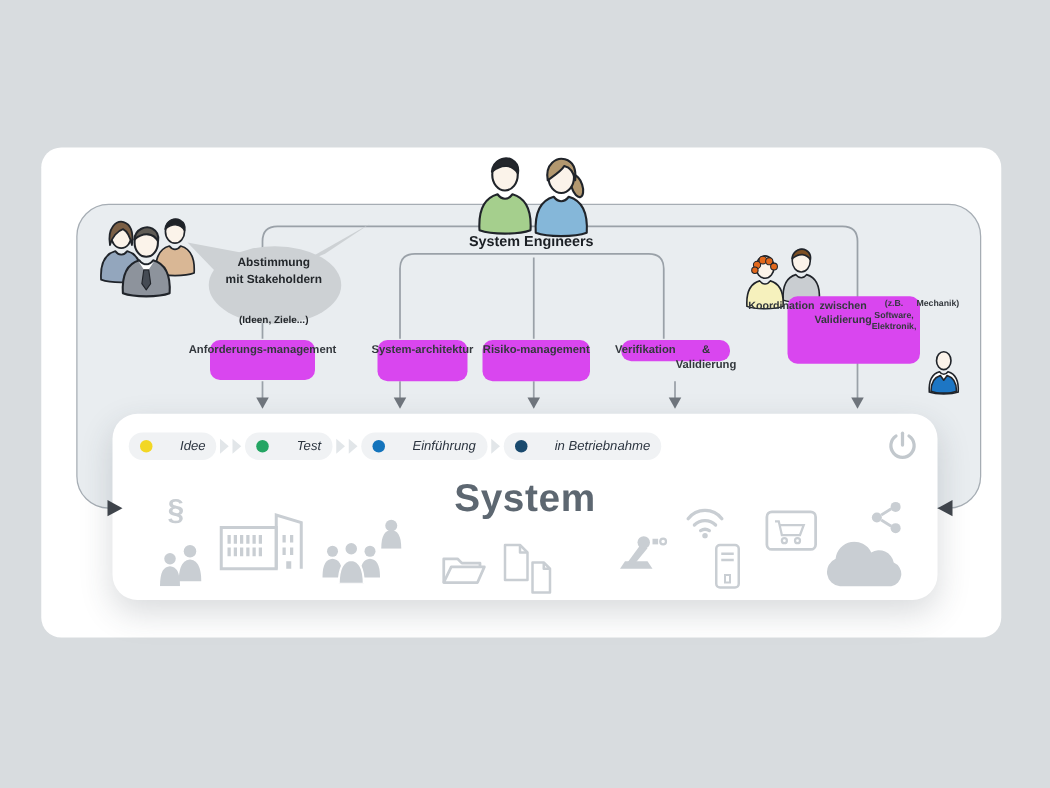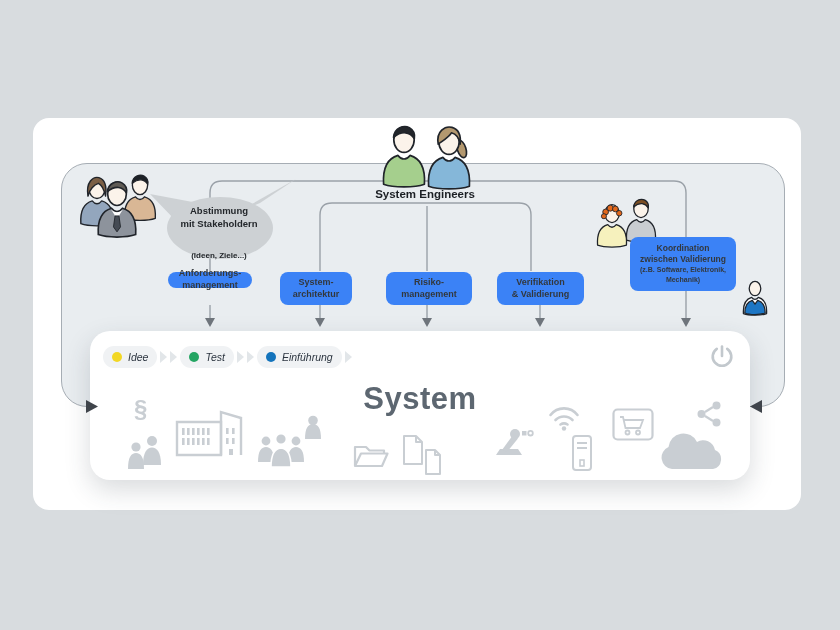--- a/index.html
+++ b/index.html
@@ -7,41 +7,41 @@
     width:840px;height:630px;position:relative;overflow:hidden;
     background:#d8dcdf;
     font-family:"Liberation Sans",sans-serif;
   }
   .card{position:absolute;left:33px;top:118px;width:768px;height:392px;
     background:#ffffff;border-radius:16px;}
   .panel{position:absolute;left:61px;top:163px;width:724px;height:244px;
     background:#e9edf0;border:1.4px solid #a6adb4;border-radius:26px;box-sizing:border-box;}
   .svg-layer{position:absolute;left:0;top:0;width:840px;height:630px;pointer-events:none;}
 
-  .box{position:absolute;background:#3b82f6;border-radius:8px;color:#33383d;
+  .box{position:absolute;background:#d946ef;border-radius:8px;color:#33383d;
     font-weight:700;font-size:9px;line-height:1.32;text-align:center;
-    display:flex;flex-direction:column;justify-content:center;box-sizing:border-box;padding:2px;}
-  .box-anf{left:168px;top:272px;width:84px;height:16px;}
-  .box-arch{left:280px;top:272px;width:72px;height:33px;}
+    display:flex;flex-direction:row;justify-content:center;box-sizing:border-box;padding:2px;}
+  .box-anf{left:168px;top:272px;width:84px;height:32px;}
+  .box-arch{left:302px;top:272px;width:72px;height:33px;}
   .box-risk{left:386px;top:272px;width:86px;height:33px;}
-  .box-ver{left:497px;top:272px;width:87px;height:33px;align-items:center;}
+  .box-ver{left:497px;top:272px;width:87px;height:17px;}
   .box-koord{left:630px;top:237px;width:106px;height:54px;font-size:8.5px;}
   .box-koord .sub{font-size:7px;line-height:1.25;margin-top:1px;}
 
   .bubble-text{position:absolute;left:166px;top:205px;width:106px;text-align:center;
     color:#23272b;font-weight:700;font-size:9.5px;line-height:1.35;}
   .bubble-text .small{font-size:8px;margin-top:20px;}
 
   .engineers-label{position:absolute;left:325px;top:188px;width:200px;text-align:center;
     font-weight:700;font-size:11.5px;color:#1b1f24;}
 
   .syspanel{position:absolute;left:90px;top:331px;width:660px;height:149px;
     background:#ffffff;border-radius:20px;box-shadow:0 10px 26px rgba(45,55,65,0.18);}
   .stage-row{position:absolute;left:13px;right:13px;top:11px;display:flex;align-items:center;gap:3px;}
-  .pill{display:flex;align-items:center;gap:6px;background:#f0f2f4;border-radius:11px;
+  .pill{display:flex;align-items:center;gap:22px;background:#f0f2f4;border-radius:11px;
     height:22px;padding:0 9px;font-style:italic;font-size:10.5px;color:#2c3540;font-weight:500;white-space:nowrap;}
   .dot{width:10px;height:10px;border-radius:50%;flex:0 0 auto;}
   .chev{width:0;height:0;border-top:6px solid transparent;border-bottom:6px solid transparent;
     border-left:7px solid #e2e6e9;flex:0 0 auto;}
   .power{margin-left:auto;flex:0 0 auto;}
   .sys-title{position:absolute;left:0;right:0;top:50px;text-align:center;
     font-size:31px;font-weight:700;color:#5d6771;letter-spacing:0.5px;}
   .icon{position:absolute;}
   .para{font-size:24px;font-weight:700;color:#c9ced3;line-height:1;}
 </style>
@@ -178,20 +178,24 @@
       <span class="dot" style="background-color: rgb(36, 165, 99);"></span>
       <span>Test</span>
     </div>
     <span class="chev"></span>
     <span class="chev"></span>
     <div class="pill">
       <span class="dot" style="background-color: rgb(20, 116, 188);"></span>
       <span>Einführung</span>
     </div>
     <span class="chev"></span>
+    <div class="pill">
+      <span class="dot" style="background-color: rgb(26, 74, 110);"></span>
+      <span>in Betriebnahme</span>
+    </div>
     <svg class="power" width="30" height="30" viewBox="0 0 30 30">
       <g stroke="#c2c8cd" stroke-width="2.6" fill="none" stroke-linecap="round">
         <path d="M15 4.5 V14"></path>
         <path d="M9.8 6.8 A9.3 9.3 0 1 0 20.2 6.8"></path>
       </g>
     </svg>
   </div>
 
   <div class="sys-title">System</div>
 

